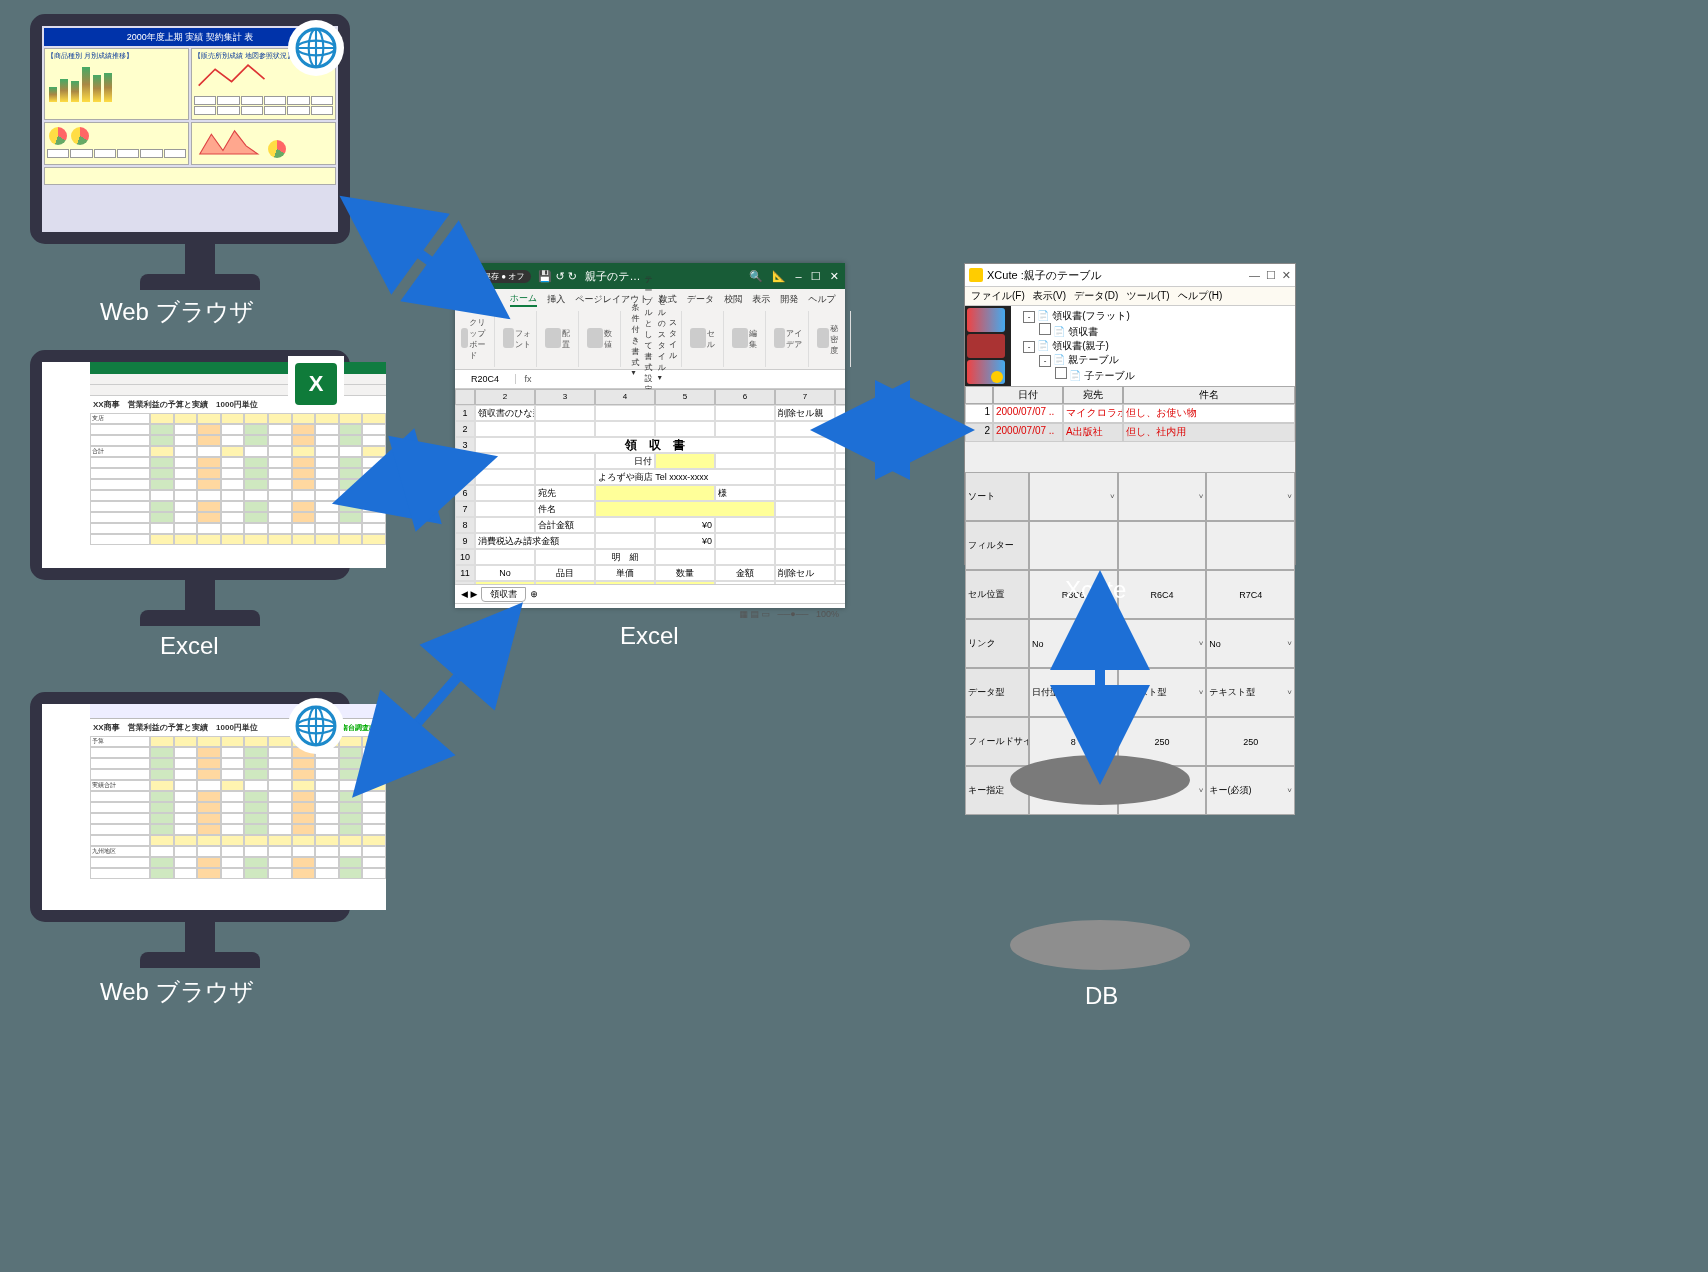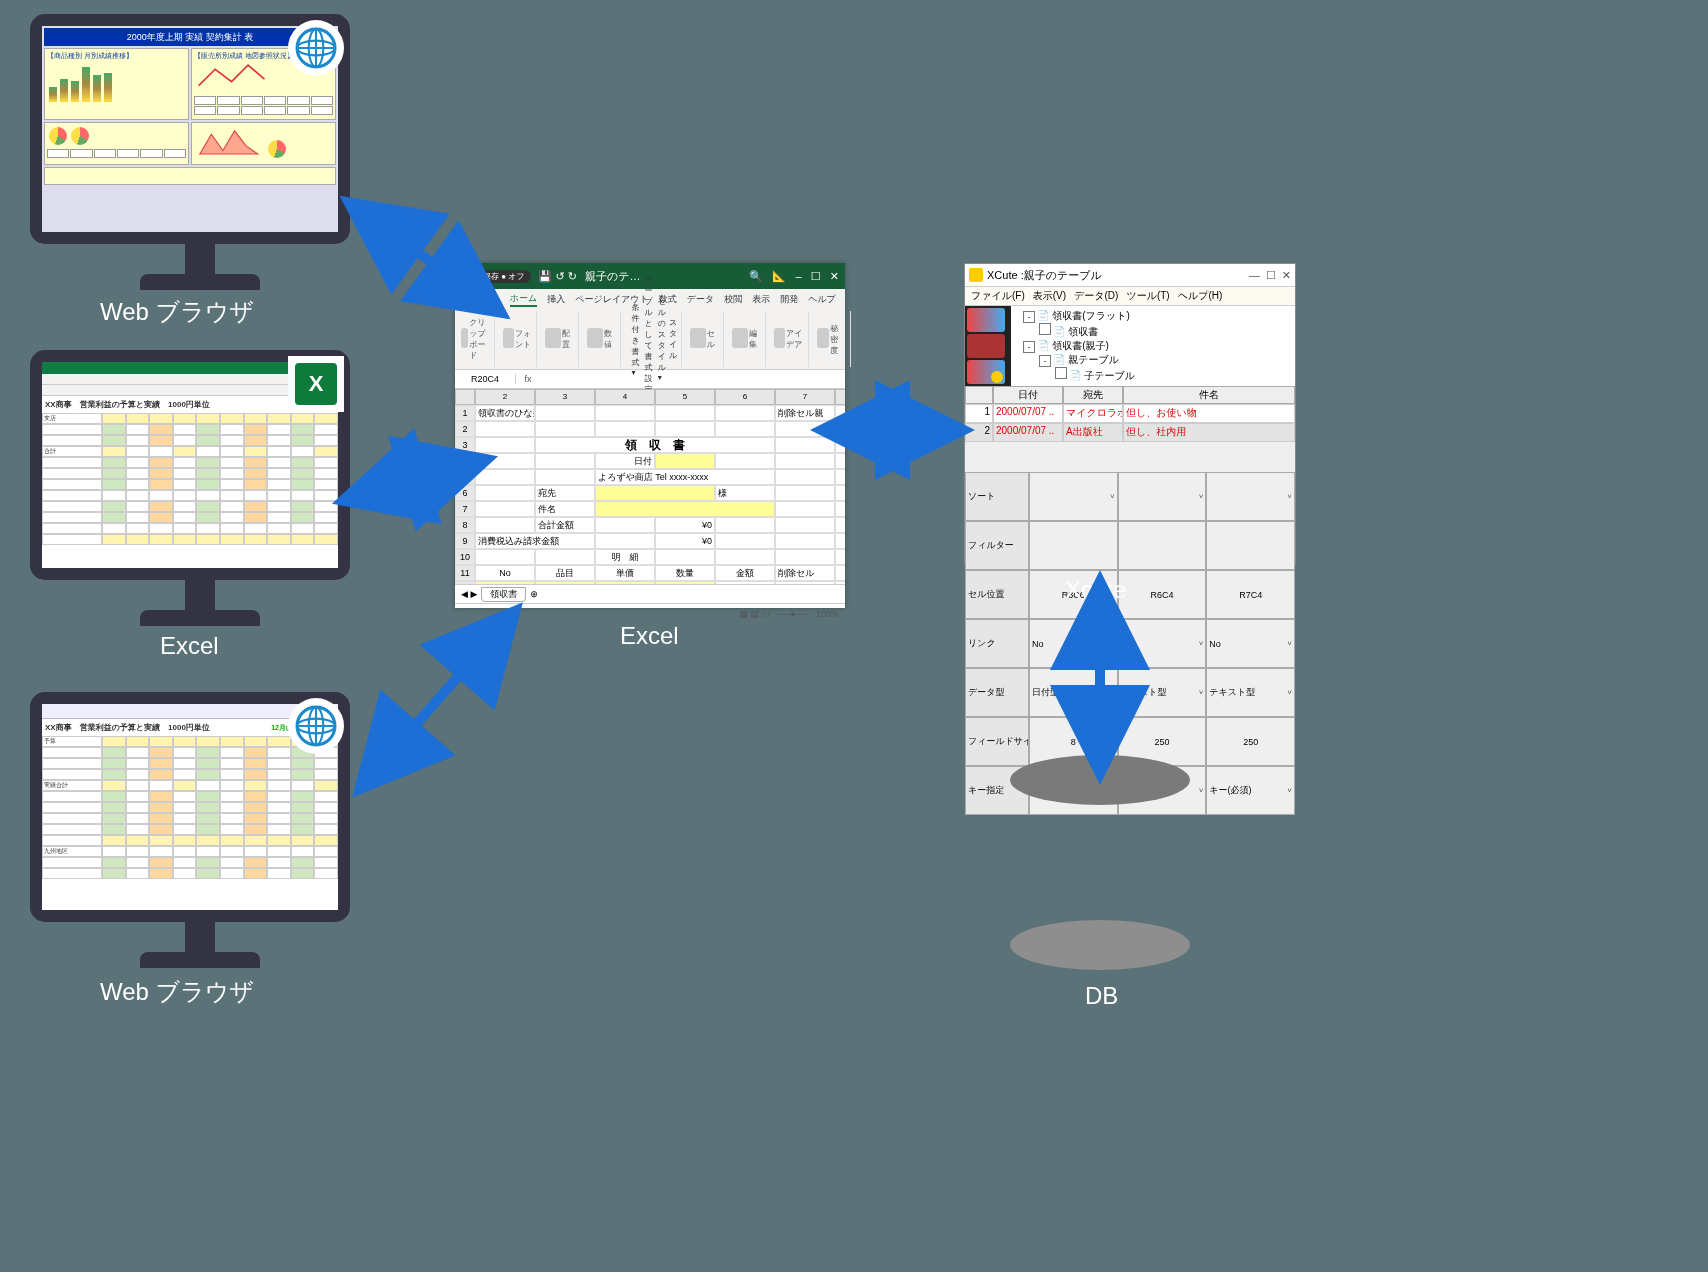--- a/index.html
+++ b/index.html
@@ -45,21 +45,21 @@
 .dash-title { grid-column:1/3; background:#0033aa; color:#fff; font-size:9px; display:flex; align-items:center; justify-content:center;}
 .dash-panel { background:#ffffcc; border:1px solid #aaa; position:relative; overflow:hidden; padding:2px;}
 .dash-sub { grid-column:1/3; background:#ffffcc; font-size:7px; border:1px solid #aaa;}
 .mini-bars { display:flex; align-items:flex-end; gap:3px; height:60%; padding:2px;}
 .mini-bar { width:8px; background:linear-gradient(#4a6,#a84,#fd4); }
 .mini-pie { width:18px; height:18px; border-radius:50%; background:conic-gradient(#f66 0 120deg,#6a6 120deg 200deg,#fd4 200deg 360deg); display:inline-block; margin:2px;}
 .mini-tbl { display:grid; grid-template-columns:repeat(6,1fr); gap:1px; font-size:5px;}
 .mini-tbl div{background:#fff; border:0.5px solid #999; height:7px;}
 
 
-.sheetbg{ background:#fff; width:100%; height:100%; font-size:6px; color:#333;}
+.sheetbg{ background:#fff; width:100%; height:100%; font-size:6px; color:#333;padding-left:48px;}
 .sheet-title{ font-size:8px; font-weight:bold; padding:3px;}
 .sheet-grid{ display:grid; grid-template-columns:60px repeat(10,1fr); }
 .sheet-grid div{ border:0.5px solid #ccc; height:9px; overflow:hidden; padding:0 1px; white-space:nowrap;}
 .shade-g{ background:#cfe8c0; }
 .shade-y{ background:#fff4b0; }
 .shade-o{ background:#ffd8a0; }
 
 
 .excel-win { position:absolute; left:455px; top:263px; width:390px; height:345px; background:#fff; box-shadow:0 0 5px rgba(0,0,0,.3); }
 .excel-titlebar{ height:26px; background:#185c37; color:#fff; display:flex; align-items:center; font-size:11px; padding:0 6px; gap:8px;}

